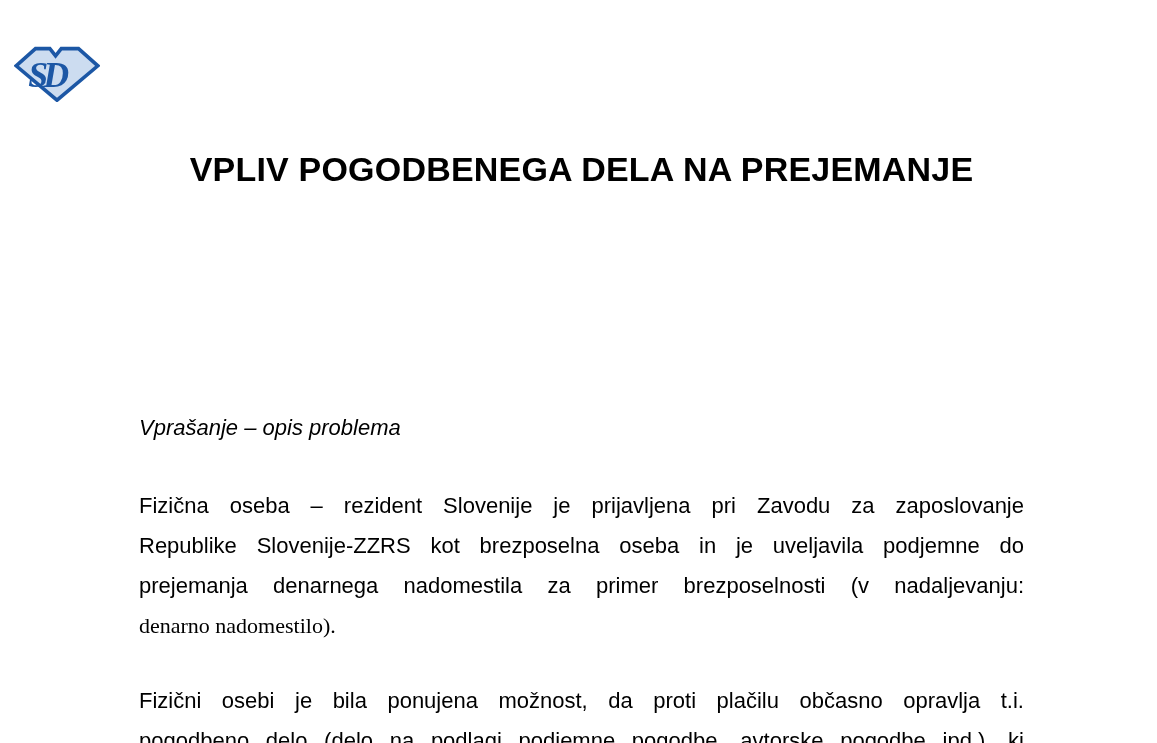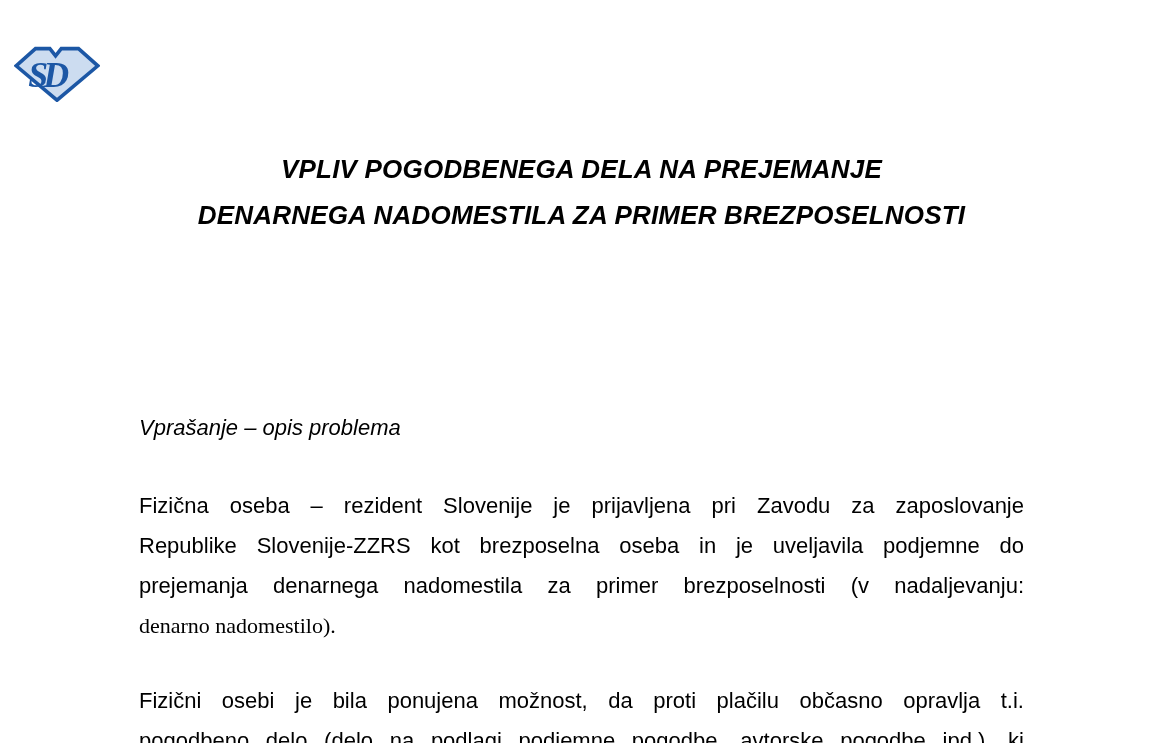--- a/index.html
+++ b/index.html
@@ -14,21 +14,21 @@
     width:1157px;height:743px;overflow:hidden;
     background:var(--page-bg);
     color:var(--ink);
     font-family:"Liberation Sans", sans-serif;
   }
   .page{position:relative;width:1020px;height:743px;background:var(--page-bg);}
   .logo{position:absolute;left:14px;top:44px;width:86px;height:58px;}
   .content-col{position:absolute;left:139px;width:885px;}
   .title{
     top:146px;text-align:center;font-weight:bold;
-    font-size:26px;line-height:46px;letter-spacing:0.2px;font-style:italic;
+    font-size:34px;line-height:46px;letter-spacing:0.2px;
   }
   .meta{top:280px;font-size:22px;line-height:40px;}
   .meta .label{display:inline-block;width:103px;}
   .heading{top:402px;font-size:22px;font-style:italic;line-height:40px;margin-top:6px;}
   .para{font-size:22px;line-height:40px;}
   .p1{top:486px;}
   .p2{top:681px;}
   .jl{text-align:justify;text-align-last:justify;}
   .ll{text-align:left;text-align-last:left;font-family:Liberation Serif, serif;}
 </style>
@@ -37,21 +37,20 @@
 
 <div class="page">
 
   <svg class="logo" viewBox="0 0 120 80" aria-hidden="true">
     <path d="M3,30 L30,6 L50,6 L58,16 L66,6 L90,6 L117,30 L60,78 Z" fill="var(--logo-fill)" stroke="var(--logo-stroke)" stroke-width="5" stroke-linejoin="miter"></path>
     <text x="20" y="60" font-size="50" font-weight="bold" font-style="italic" font-family="Liberation Serif, serif" letter-spacing="-7" fill="var(--logo-stroke)">SD</text>
   </svg>
 
   <div class="content-col title">
     <div>VPLIV POGODBENEGA DELA NA PREJEMANJE</div>
-    <div>DENARNEGA NADOMESTILA ZA PRIMER BREZPOSELNOSTI</div>
   </div>
 
   <div class="content-col meta">
   </div>
 
   <div class="content-col heading">Vprašanje – opis problema</div>
 
   <div class="content-col para p1">
     <div class="jl">Fizična oseba – rezident Slovenije je prijavljena pri Zavodu za zaposlovanje</div>
     <div class="jl">Republike Slovenije-ZZRS kot brezposelna oseba in je uveljavila podjemne do</div>

